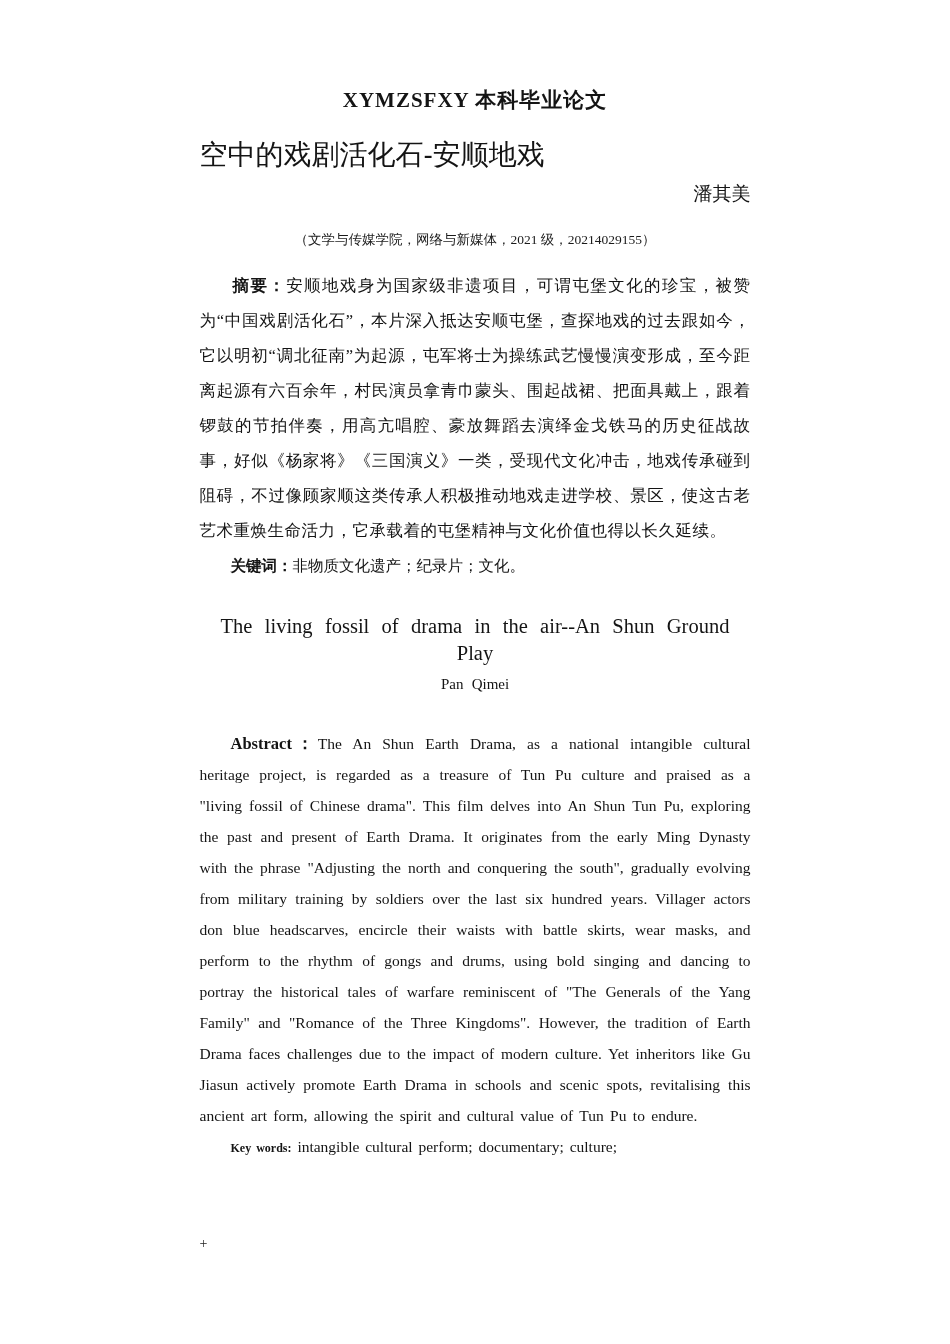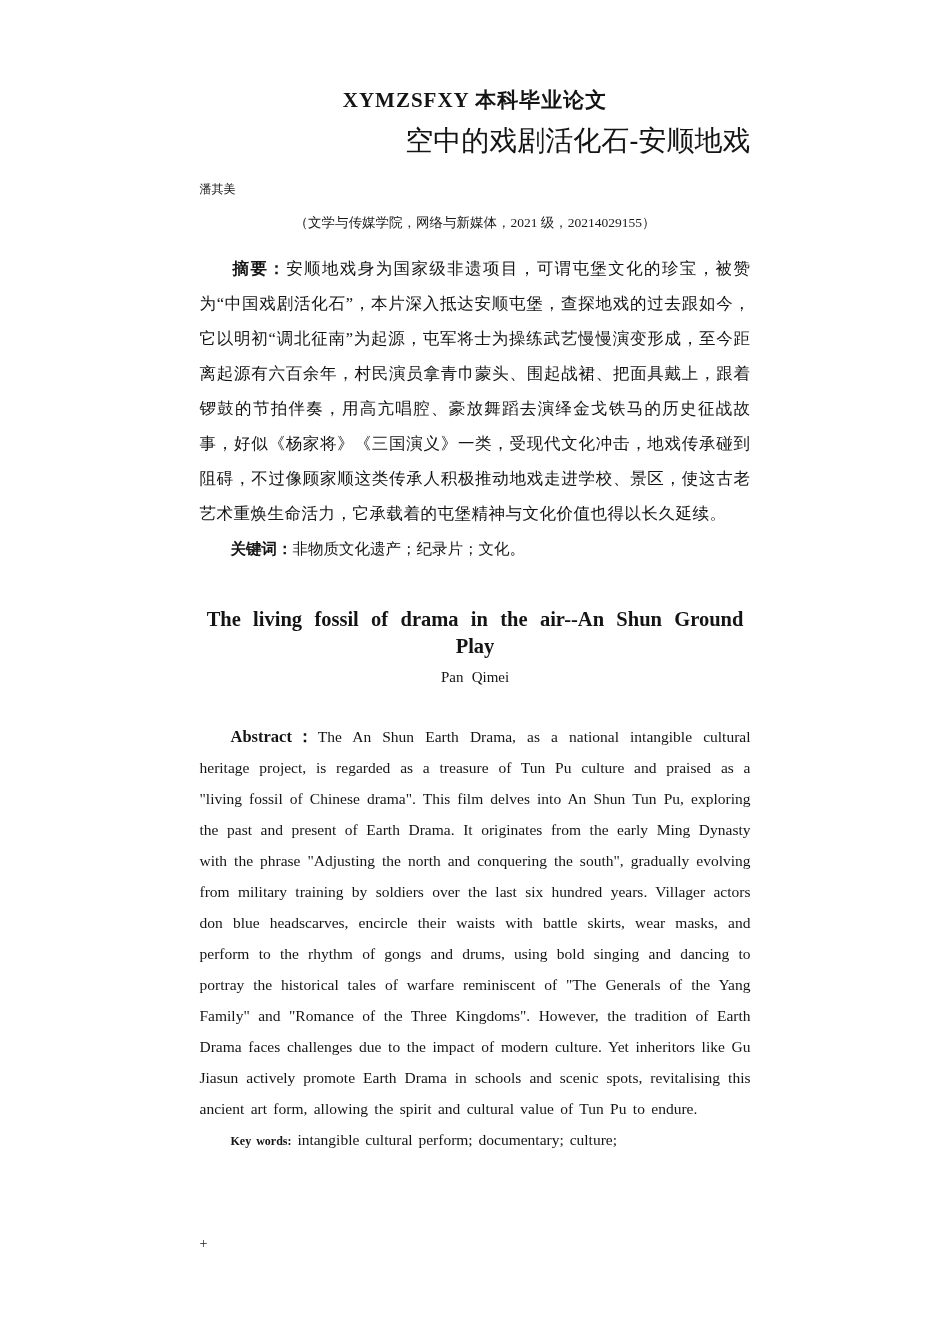--- a/index.html
+++ b/index.html
@@ -20,37 +20,37 @@
     overflow: hidden;
   }
   .header-title {
     text-align: center;
     font-size: 21px;
     font-weight: bold;
     letter-spacing: 1px;
     line-height: 1.2;
   }
   .main-title-cn {
-    text-align: right;
+    text-align: left;
     font-size: 28px;
     font-weight: 500;
     font-family: "Liberation Sans", "DejaVu Sans", sans-serif;
-    margin-top: 10px;
+    margin-top: 24px;
     line-height: 1.25;
   }
   .author-cn {
-    text-align: left;
-    font-size: 12px;
-    margin-top: 24px;
+    text-align: right;
+    font-size: 19px;
+    margin-top: 10px;
     line-height: 1.3;
   }
   .affiliation-cn {
     text-align: center;
     font-size: 13.5px;
-    margin-top: 16px;
+    margin-top: 24px;
     color: #1a1a1a;
     line-height: 1.3;
   }
   .abstract-cn {
     margin-top: 20px;
     font-size: 16.5px;
     line-height: 35px;
     text-align: justify;
     text-align-last: left;
     text-indent: 2em;
@@ -62,23 +62,23 @@
   }
   .keywords-cn {
     font-size: 15.5px;
     line-height: 35px;
     text-indent: 2em;
     margin-top: 0;
   }
   .title-en {
     text-align: center;
     font-size: 20.5px;
-    font-weight: bold;
+    font-weight: normal;
     word-spacing: 0.35em;
-    margin-top: 40px;
+    margin-top: 30px;
     line-height: 1.3;
   }
   .author-en {
     text-align: center;
     font-size: 15px;
     word-spacing: 0.3em;
     margin-top: 8px;
     line-height: 1.3;
   }
   .affiliation-en {

